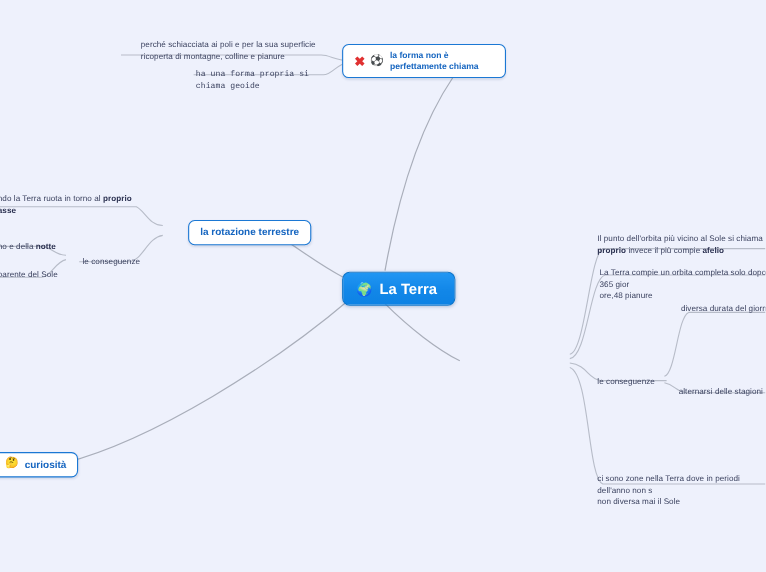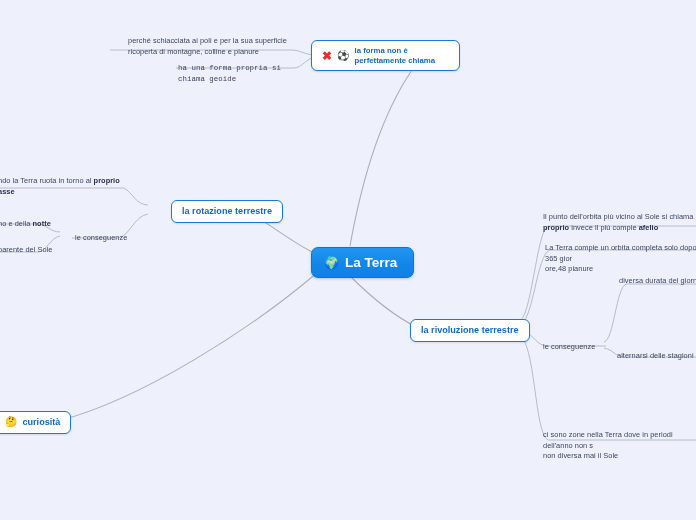--- a/index.html
+++ b/index.html
@@ -117,23 +117,20 @@
     <span style="display:inline-block; line-height:1.2; font-size:7.8px;">
       <span>la forma non è</span><br>
       <span>perfettamente chiama</span>
     </span>
   </div>
 
   <div class="node boxed f13" style="left:147px; top:200px;margin-left:24px;">
     <span class="lbl">la rotazione terrestre</span>
   </div>
 
-  <div class="node boxed f13" style="left:410px; top:319px;">
-    <span class="lbl">la rivoluzione terrestre</span>
-  </div>
 
   <div class="node boxed f13" style="left:-6px; top:411px;">
     <span class="emoji sm">🤔</span>
     <span class="lbl">curiosità</span>
   </div>
 
   <div class="node leaf" style="left:128px; top:36px; width:176px;">perché schiacciata ai poli e per la sua superficie ricoperta di montagne, colline e pianure</div>
 
   <div class="node leaf" style="left:178px; top:63px; width:116px;font-family:Liberation Mono, monospace;">ha una forma propria si chiama geoide</div>
 

